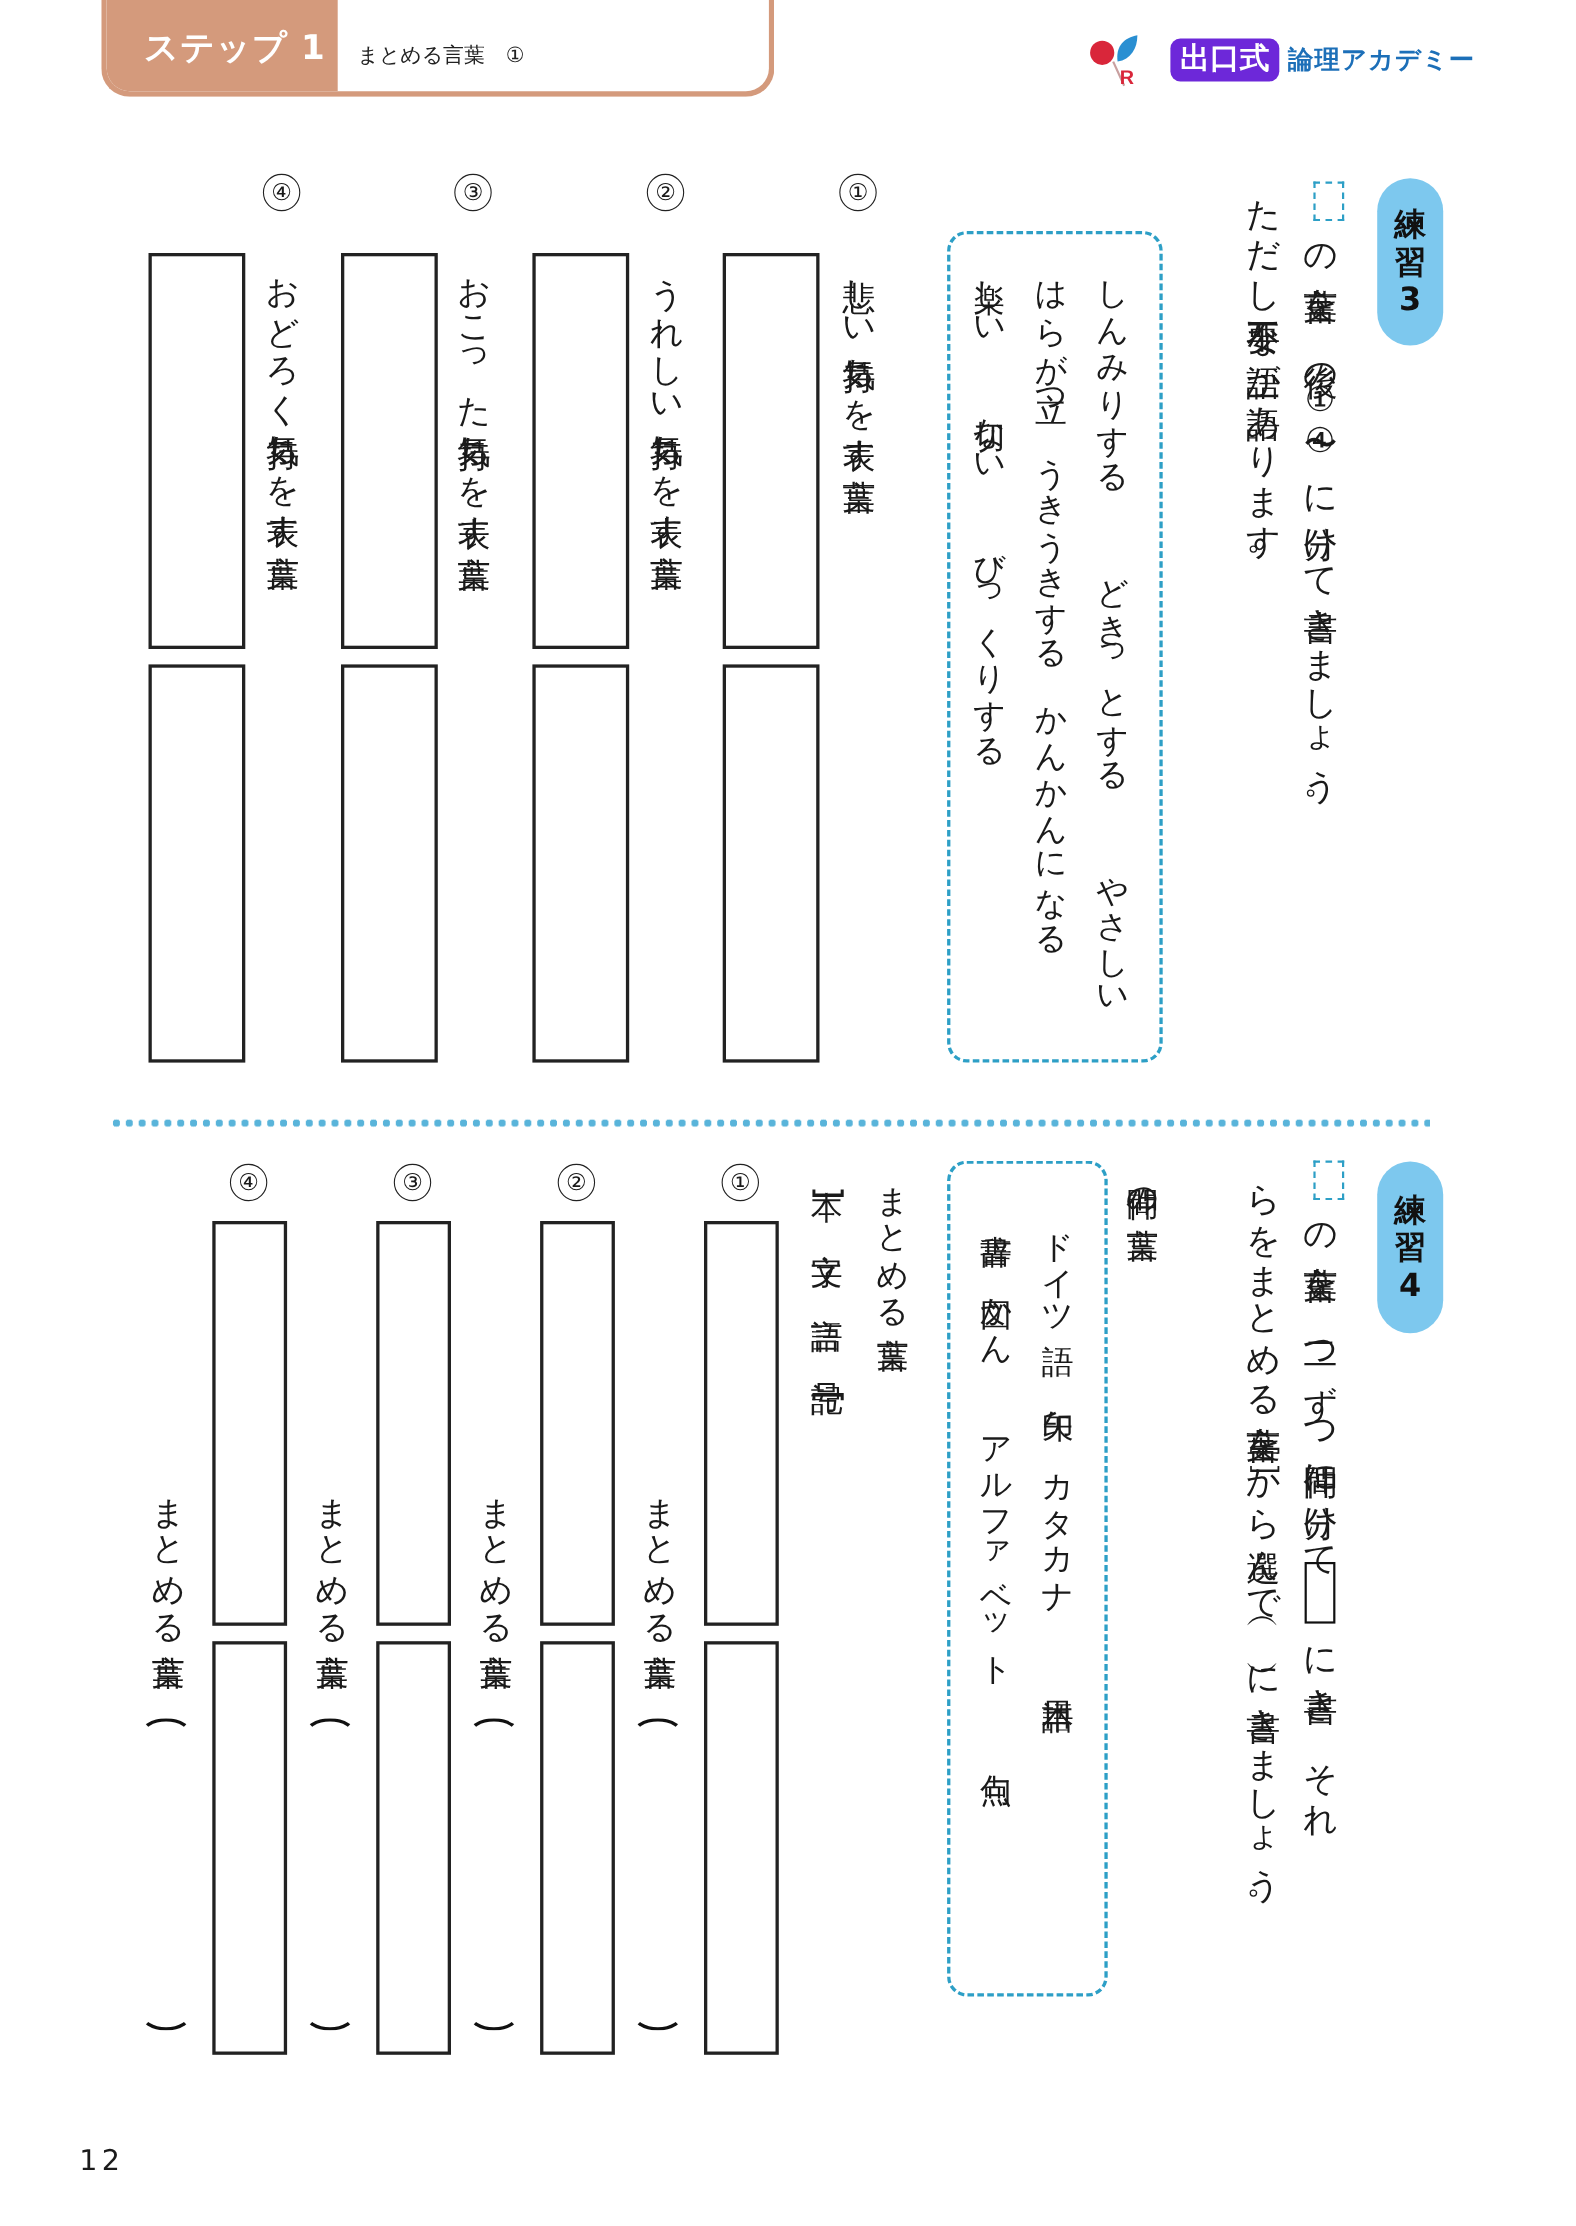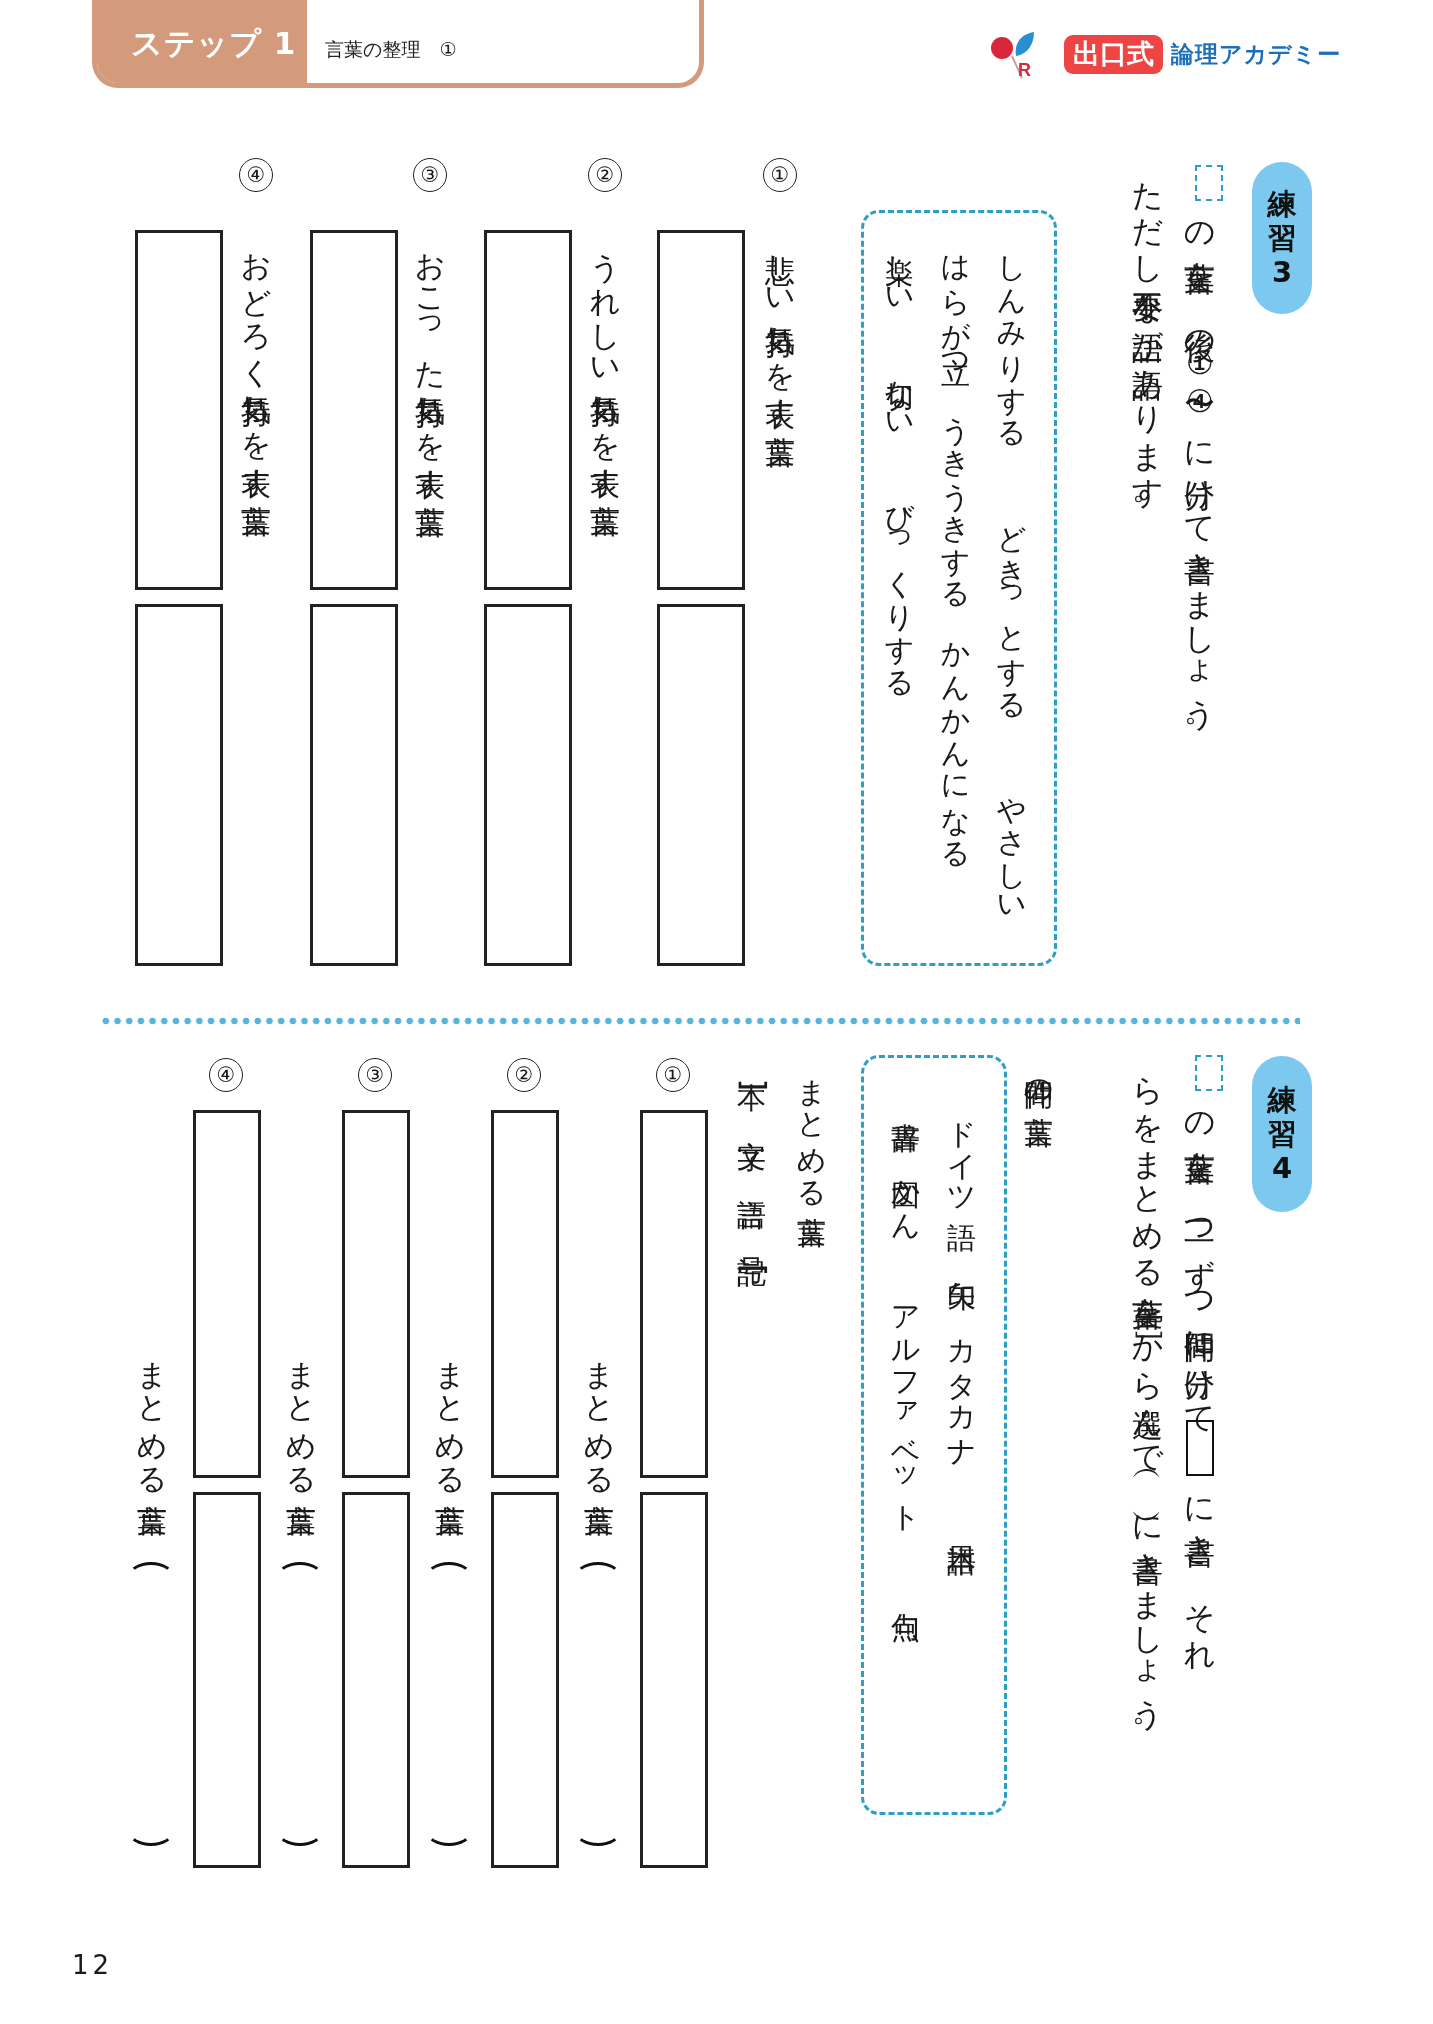--- a/index.html
+++ b/index.html
@@ -12,21 +12,21 @@
   .step-tab { left: 92px; top: -20px; width: 612px; height: 108px; border: 5px solid #d49a7c; border-top: none;
               border-radius: 0 0 26px 26px; background: #fff; overflow: hidden; }
   .step-label { position: absolute; left: 0; top: 0; width: 210px; height: 103px; background: #d49a7c;
                 color: #fff; font-weight: bold; font-size: 31px; display: flex; align-items: flex-end;
                 padding: 0 0 18px 34px; letter-spacing: 1px; }
   .step-title { position: absolute; left: 228px; bottom: 20px; font-size: 19px; color: #222; }
 
   
   .logo { left: 988px; top: 30px; display: flex; align-items: center; gap: 8px; }
   .logo-mark { width: 68px; height: 48px; position: relative; }
-  .logo-badge { background: #ef4444; color: #fff; font-weight: bold; font-size: 27px; padding: 2px 9px 3px;
+  .logo-badge { background: #6d28d9; color: #fff; font-weight: bold; font-size: 27px; padding: 2px 9px 3px;
                 border-radius: 9px; line-height: 34px; }
   .logo-text { color: #1c6fb8; font-weight: bold; font-size: 23px; letter-spacing: 1px; }
 
   
   .badge { background: #7dc8ee; border-radius: 30px; width: 60px; display: flex; flex-direction: column;
            align-items: center; justify-content: center; font-weight: bold; color: #111; }
   .badge span { font-size: 29px; line-height: 34px; }
 
   .instr { font-size: 31px; line-height: 40px; letter-spacing: 1px; }
   .dash-sq { display: inline-block; width: 28px; height: 36px; border: 2px dashed #2d9fc6; vertical-align: middle; }
@@ -49,21 +49,21 @@
   .paren.close { border-top: none; border-left-color: transparent; border-right-color: transparent; border-radius: 0 0 50% 50% / 0 0 100% 100%; }
 
   .bracket { font-size: 32px; font-weight: bold; }
   .page-num { left: 72px; top: 1950px; font-size: 26px; letter-spacing: 4px; }
 </style>
 </head>
 <body>
 
 <div class="abs step-tab">
   <div class="step-label">ステップ 1</div>
-  <div class="step-title">言葉の整理　①</div>
+  <div class="step-title">まとめる言葉　①</div>
 </div>
 
 <div class="abs logo">
   <div class="logo-mark">
     <svg width="68" height="52" viewBox="0 0 68 52">
       <circle cx="14" cy="18" r="11" fill="#d9263a"></circle>
       <path d="M28 26 C26 12 34 4 46 2 C46 14 40 24 28 26 Z" fill="#2a8fd2"></path>
       <path d="M24 26 L34 48" stroke="#c9a0a0" stroke-width="2" fill="none"></path>
       <text x="30" y="46" font-size="18" font-weight="bold" fill="#d9263a" font-family="Liberation Sans, sans-serif">R</text>
     </svg>

